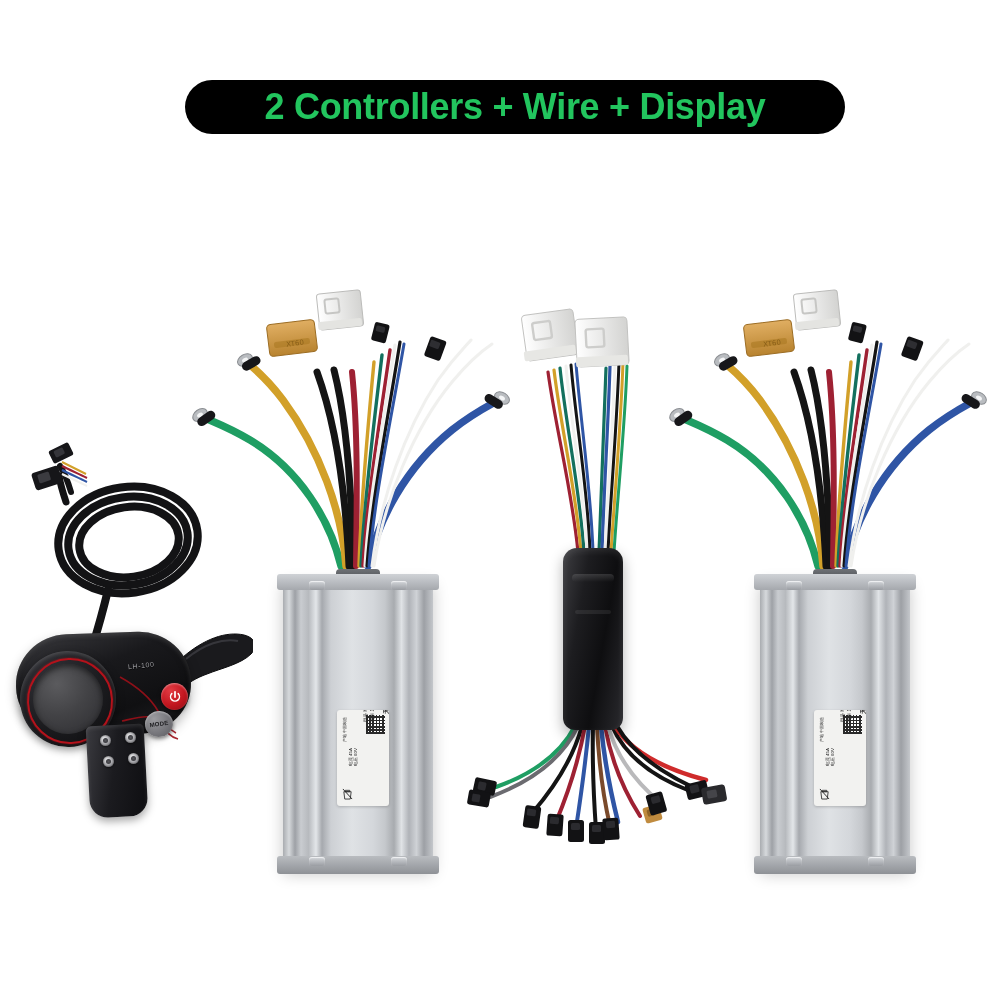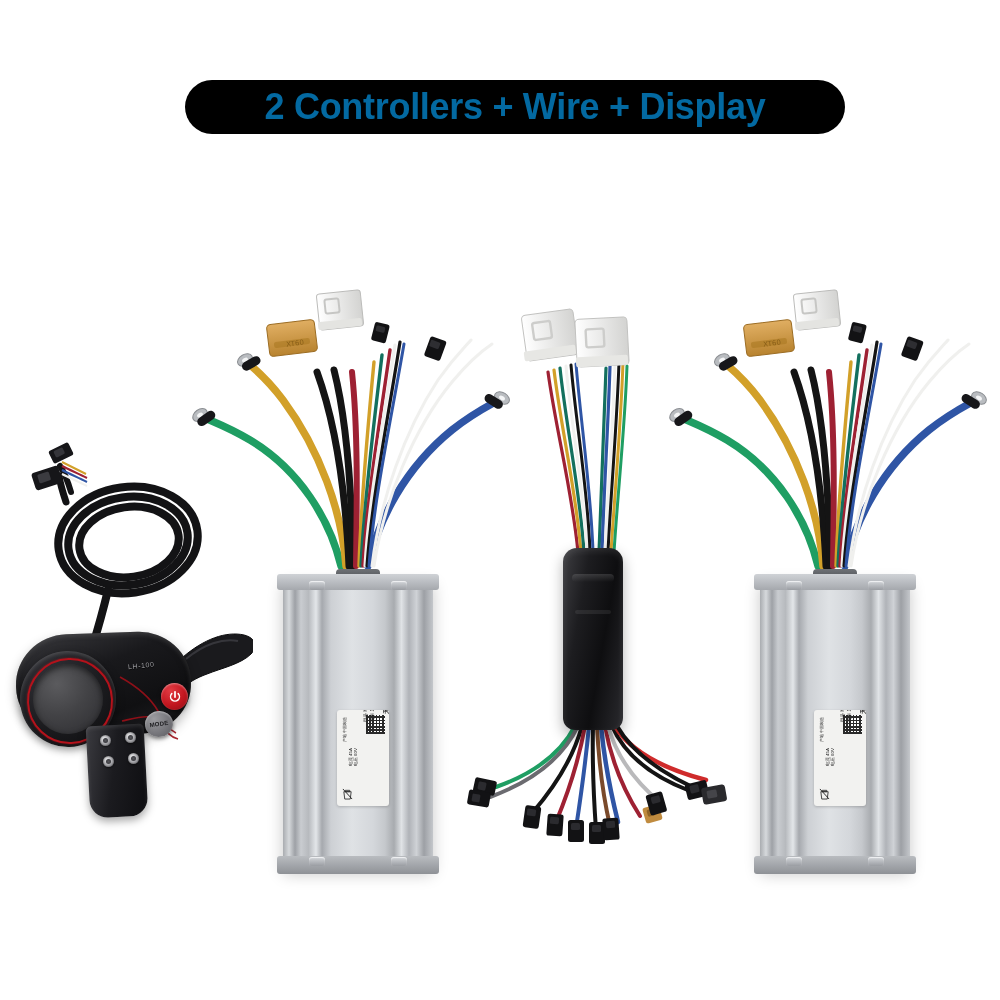--- a/index.html
+++ b/index.html
@@ -11,21 +11,21 @@
   }
   #stage{position:relative;width:1000px;height:1000px;background:#fff;overflow:hidden;}
 
   
   .banner{
     position:absolute;left:185px;top:80px;width:660px;height:54px;
     background:#000;border-radius:27px;
     display:flex;align-items:center;justify-content:center;
   }
   .banner span{
-    color:#0369a1;font-size:36px;font-weight:bold;letter-spacing:-0.3px;
+    color:#22c55e;font-size:36px;font-weight:bold;letter-spacing:-0.3px;
     font-family:"Liberation Sans", sans-serif;white-space:nowrap;
   }
 
   
   .art{position:absolute;left:0;top:0;width:1000px;height:1000px;}
 
   
   .display-wrap{position:absolute;left:8px;top:425px;width:245px;height:430px;}
 
   .disp-body{

